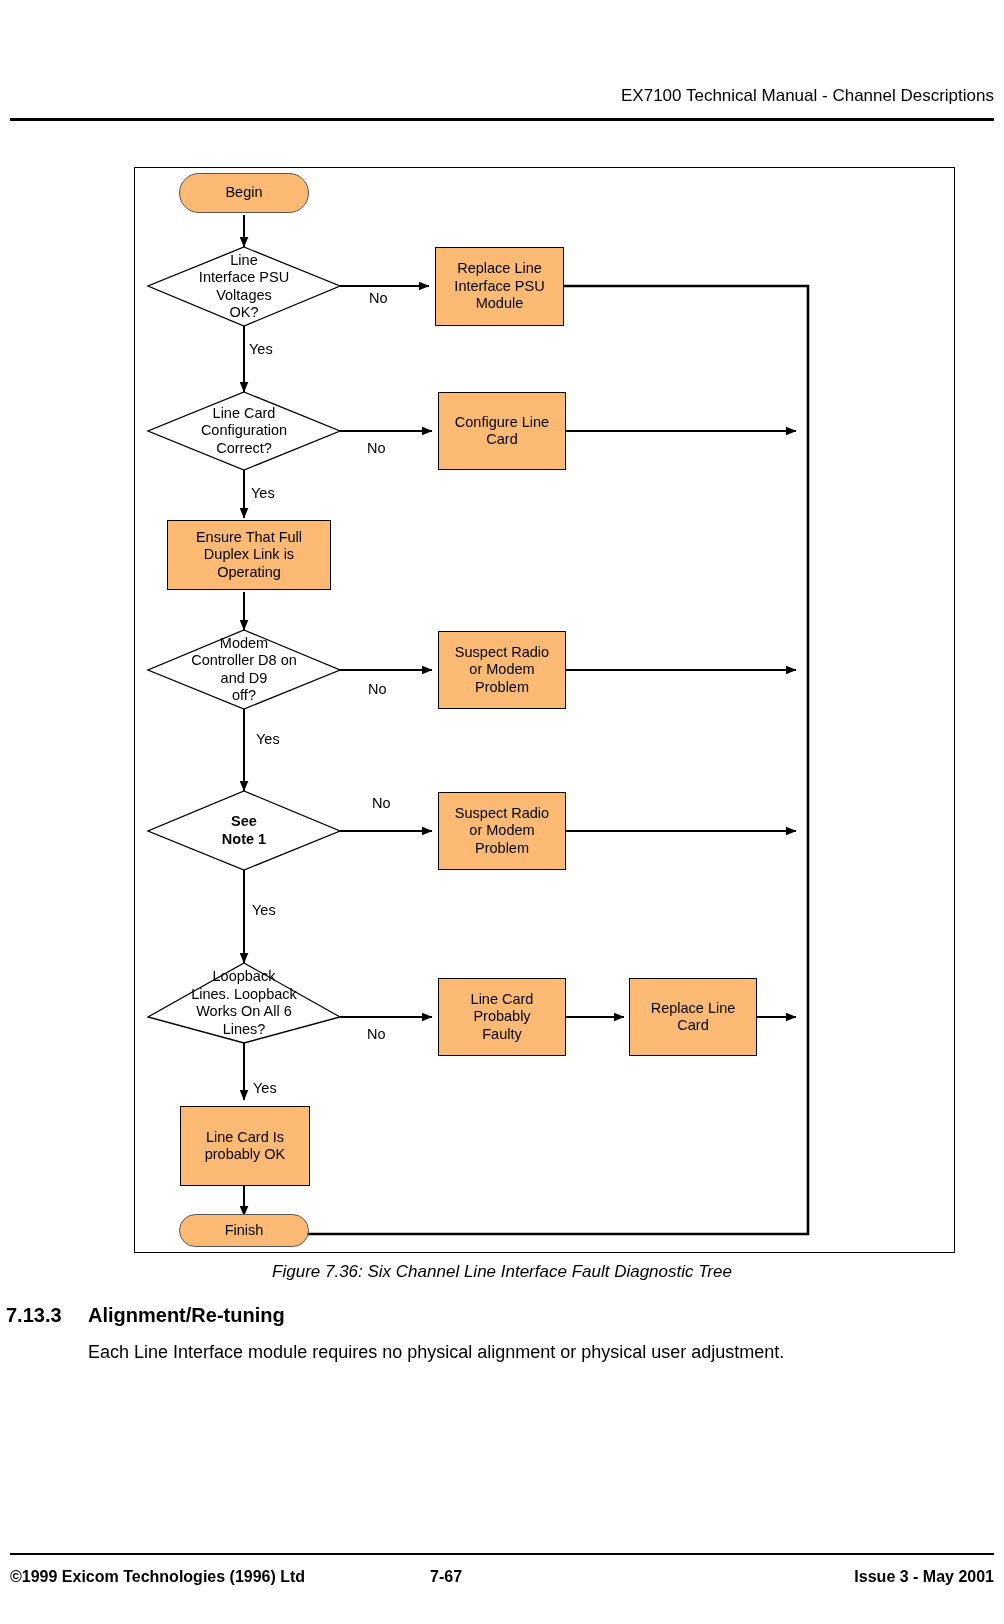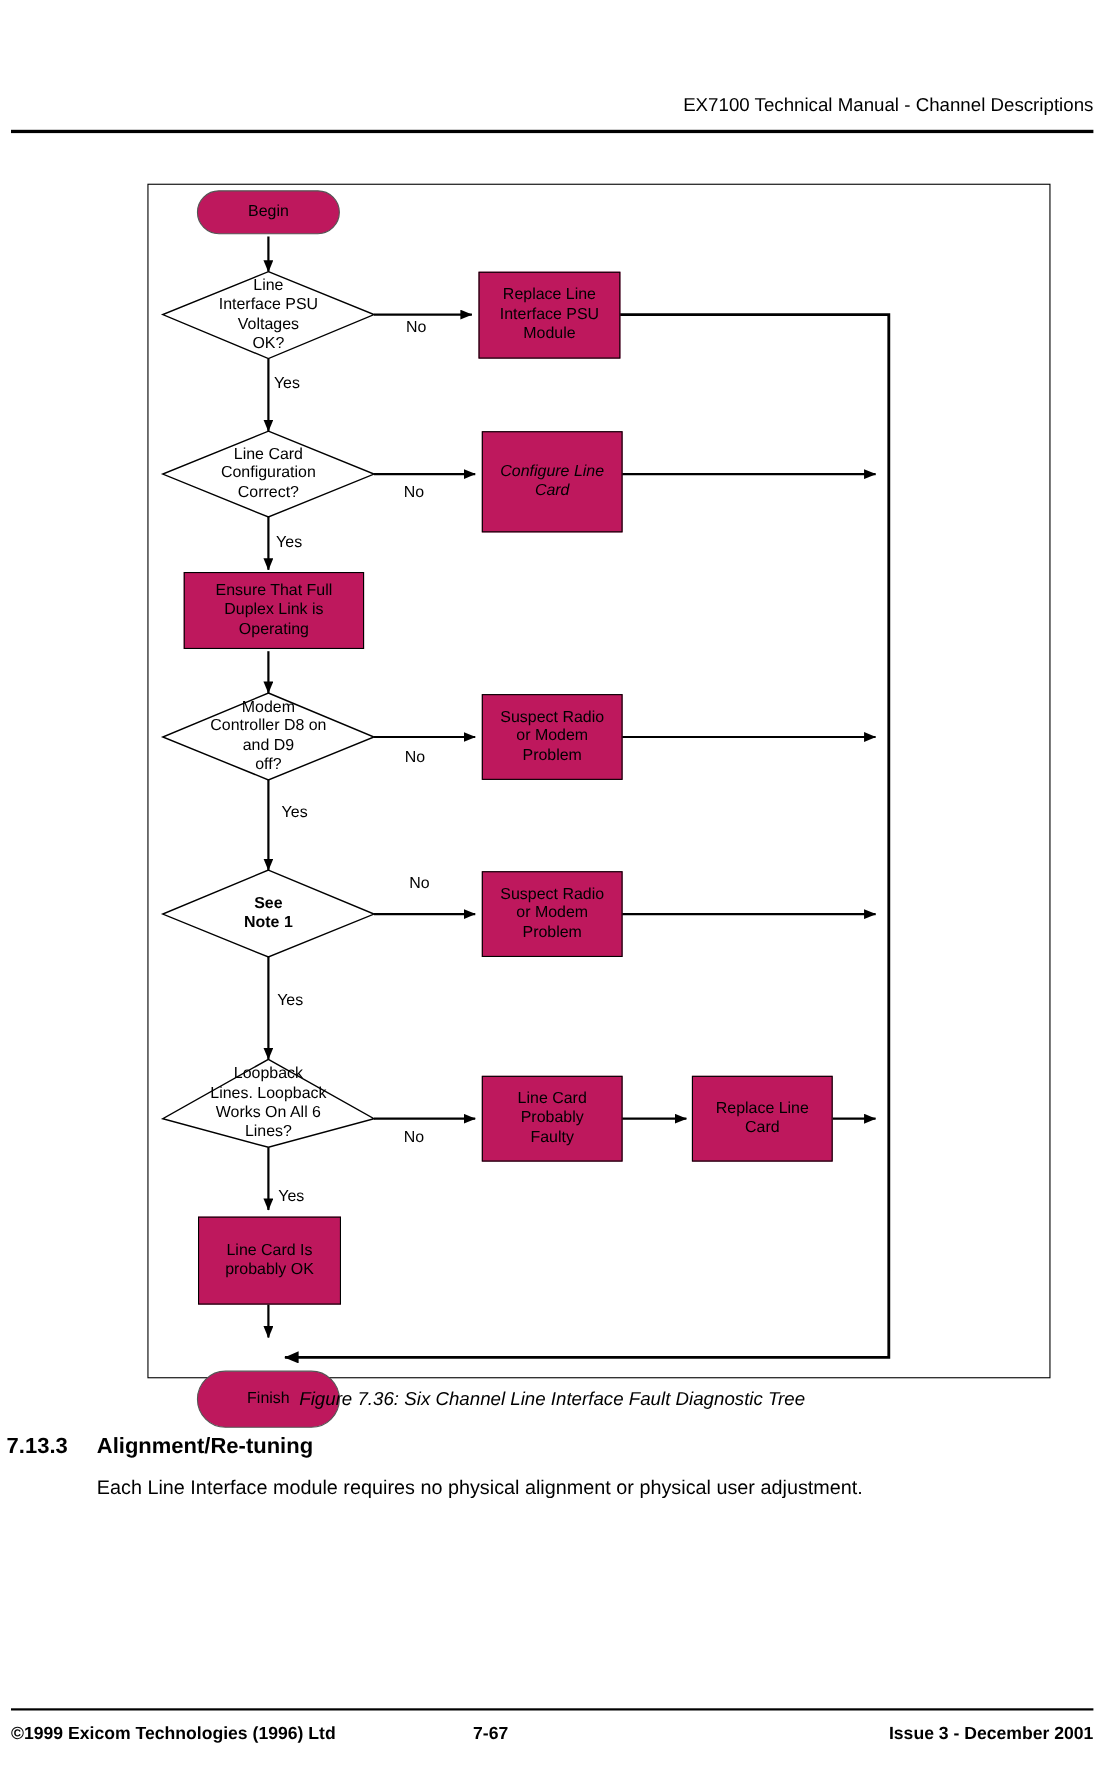--- a/index.html
+++ b/index.html
@@ -76,21 +76,21 @@
 
   .node {
     position: absolute;
     box-sizing: border-box;
     display: flex;
     align-items: center;
     justify-content: center;
     text-align: center;
     font-size: 14.5px;
     line-height: 17.5px;
-    background: #be185d;
+    background: #fdba74;
   }
   .node.process { border: 1.4px solid #000; }
   .node.terminator {
     border: 1.2px solid #555;
     border-radius: 26px;
   }
   .node.decision {
     border: none;
     background: transparent;
   }
@@ -252,21 +252,21 @@
 Interface PSU
 Module</span>
   </div>
 
   <div class="node decision" style="left:19px; top:224px; width:180px; height:78px;">
     <span class="decision-label">Line Card
 Configuration
 Correct?</span>
   </div>
 
-  <div class="node process" style="left:303px; top:224px; width:128px; height:92px;font-style:italic;">
+  <div class="node process" style="left:303px; top:224px; width:128px; height:78px;">
     <span class="lbl">Configure Line
 Card</span>
   </div>
 
   <div class="node process" style="left:32px; top:352px; width:164px; height:70px;">
     <span class="lbl">Ensure That Full
 Duplex Link is
 Operating</span>
   </div>
 
@@ -311,21 +311,21 @@
   <div class="node process" style="left:494px; top:810px; width:128px; height:78px;">
     <span class="lbl">Replace Line
 Card</span>
   </div>
 
   <div class="node process" style="left:45px; top:938px; width:130px; height:80px;">
     <span class="lbl">Line Card Is
 probably OK</span>
   </div>
 
-  <div class="node terminator" style="left:44px; top:1046px; width:130px; height:52px;margin-top:32px;">
+  <div class="node terminator" style="left:44px; top:1046px; width:130px; height:33px;">
     <span class="lbl">Finish</span>
   </div>
 
   <div class="edge-label" style="left:234px; top:122px;">No</div>
   <div class="edge-label" style="left:114px; top:173px;">Yes</div>
   <div class="edge-label" style="left:232px; top:272px;">No</div>
   <div class="edge-label" style="left:116px; top:317px;">Yes</div>
   <div class="edge-label" style="left:233px; top:513px;">No</div>
   <div class="edge-label" style="left:121px; top:563px;">Yes</div>
   <div class="edge-label" style="left:237px; top:627px;">No</div>
@@ -338,14 +338,14 @@
 
 <div id="section-heading">
   <span class="num">7.13.3</span><span>Alignment/Re-tuning</span>
 </div>
 <div id="section-body">Each Line Interface module requires no physical alignment or physical user adjustment.</div>
 
 <div id="footer-rule"></div>
 <div id="page-footer">
   <span id="footer-left">©1999 Exicom Technologies (1996) Ltd</span>
   <span id="footer-center">7-67</span>
-  <span id="footer-right">Issue 3 - December 2001</span>
+  <span id="footer-right">Issue 3 - May 2001</span>
 </div>
 
 </body></html>

